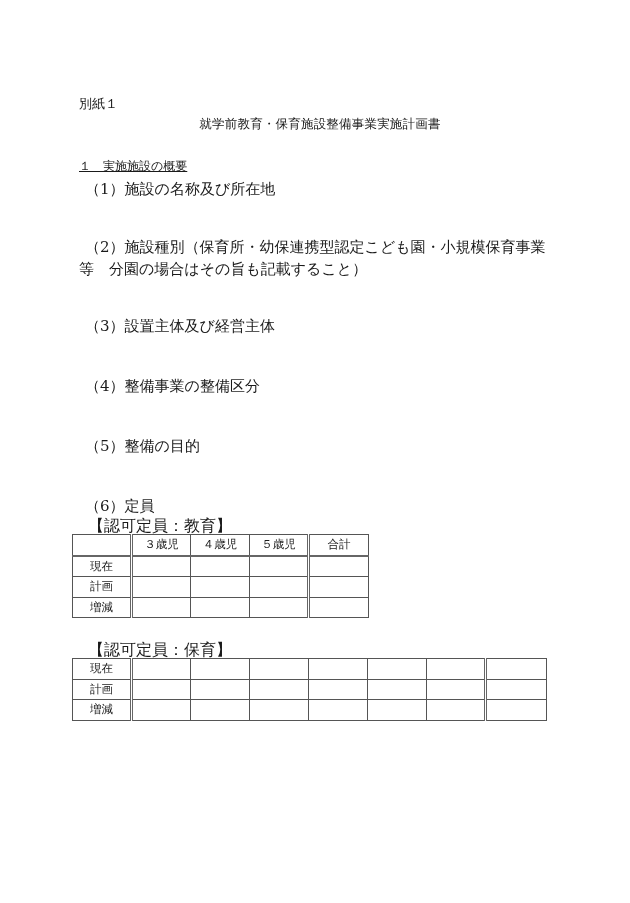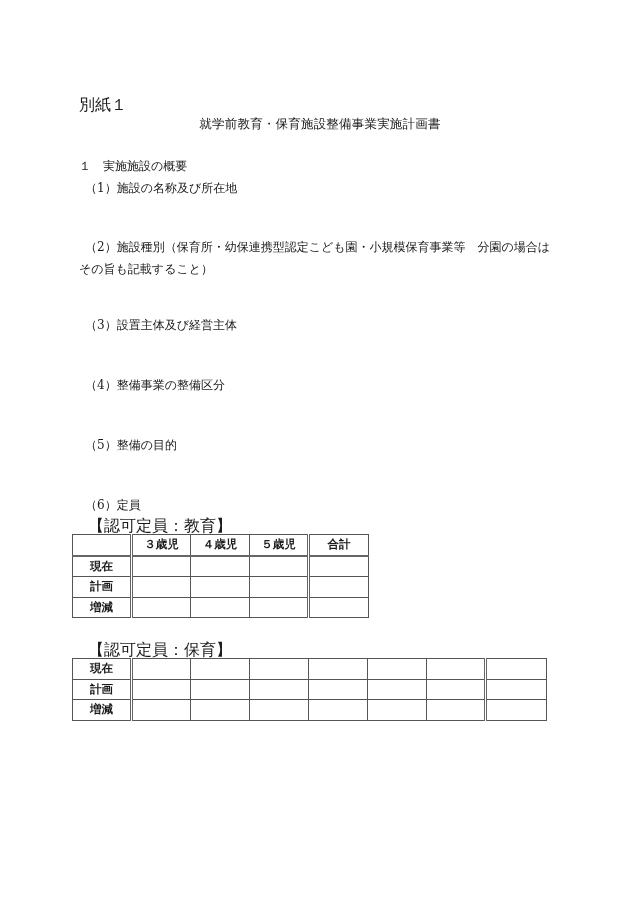--- a/index.html
+++ b/index.html
@@ -10,41 +10,40 @@
     body {
       width: 630px;
       height: 903px;
       position: relative;
       overflow: hidden;
       font-family: "DejaVu Serif", "Liberation Serif", serif;
       color: #1a1a1a;
       font-size: 12px;
     }
     .abs { position: absolute; white-space: nowrap; }
-    .label-top { left: 79px; top: 95px; font-size: 16px; }
+    .label-top { left: 79px; top: 95px; font-size: 13px; }
     .title { left: 0; width: 560px; top: 116px; text-align: center; font-size: 12.5px; letter-spacing: 0.2px; }
     .title span { display: inline-block; margin-left: 80px; }
-    .sec1 { left: 79px; top: 158px; }
-    .item { left: 85px; font-size: 12px; }
+    .sec1 { left: 79px; top: 158px; text-decoration: underline; }
+    .item { left: 85px; font-size: 15px; }
     .item-wrap { left: 79px; top: 236px; width: 480px; white-space: normal; line-height: 22px; }
     .cap { left: 88px; font-size: 16px; }
 
     table.grid {
       position: absolute;
       border-collapse: collapse;
       font-size: 11.5px;
       table-layout: fixed;
     }
     table.grid td {
       border: 1px solid #555;
       height: 19.5px;
       padding: 0;
       text-align: center;
       vertical-align: middle;
-      font-weight: bold;
     }
     table.grid tr.head td { border-bottom: 2px solid #666; }
     table.grid td.rowhead { border-right: 3px double #666; margin-left: 24px; }
     table.grid td.total-col { border-left: 3px double #666; }
     .t1 { left: 72px; top: 534px; width: 296px; }
     .t2 { left: 72px; top: 658px; width: 474px; }
   </style>
 </head>
 <body>
 

